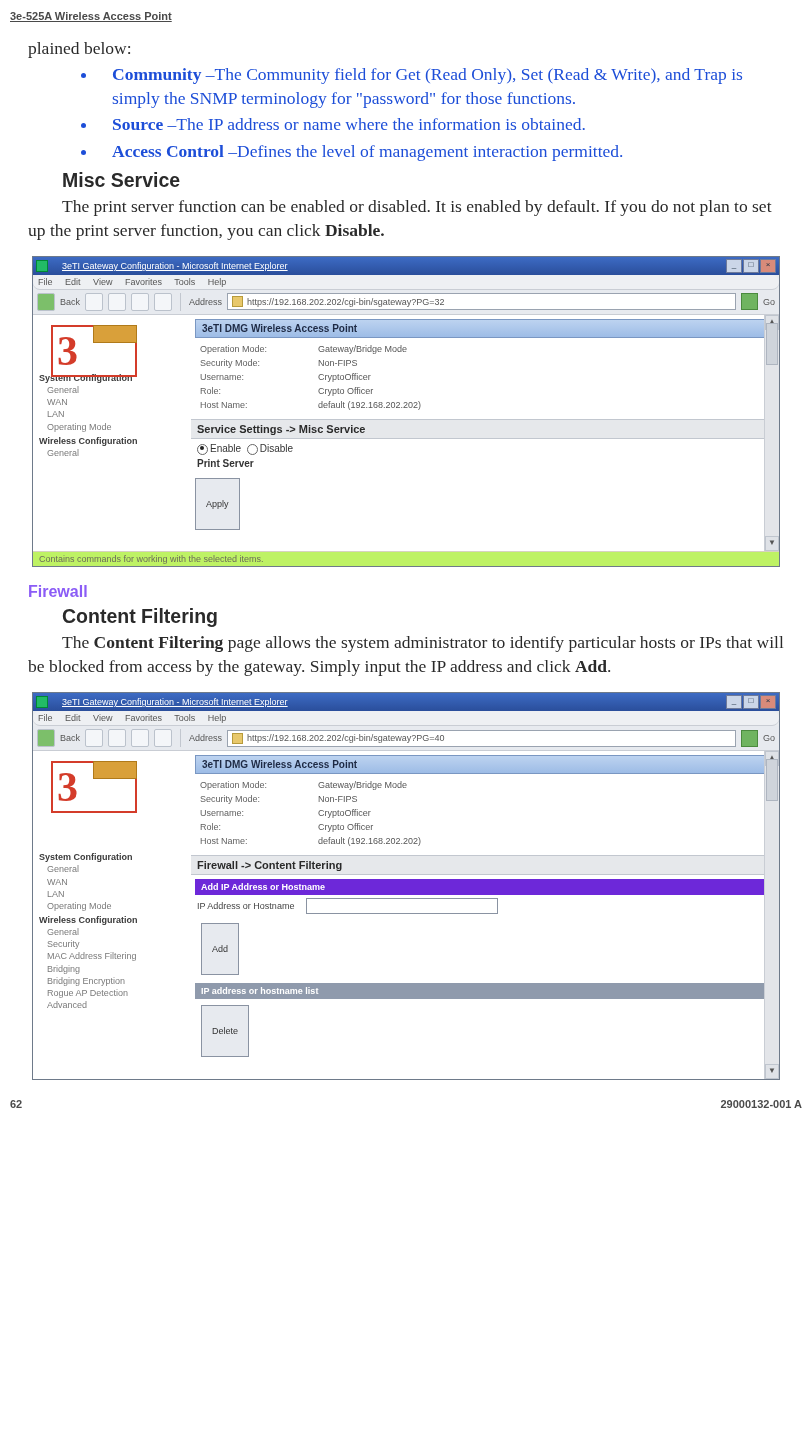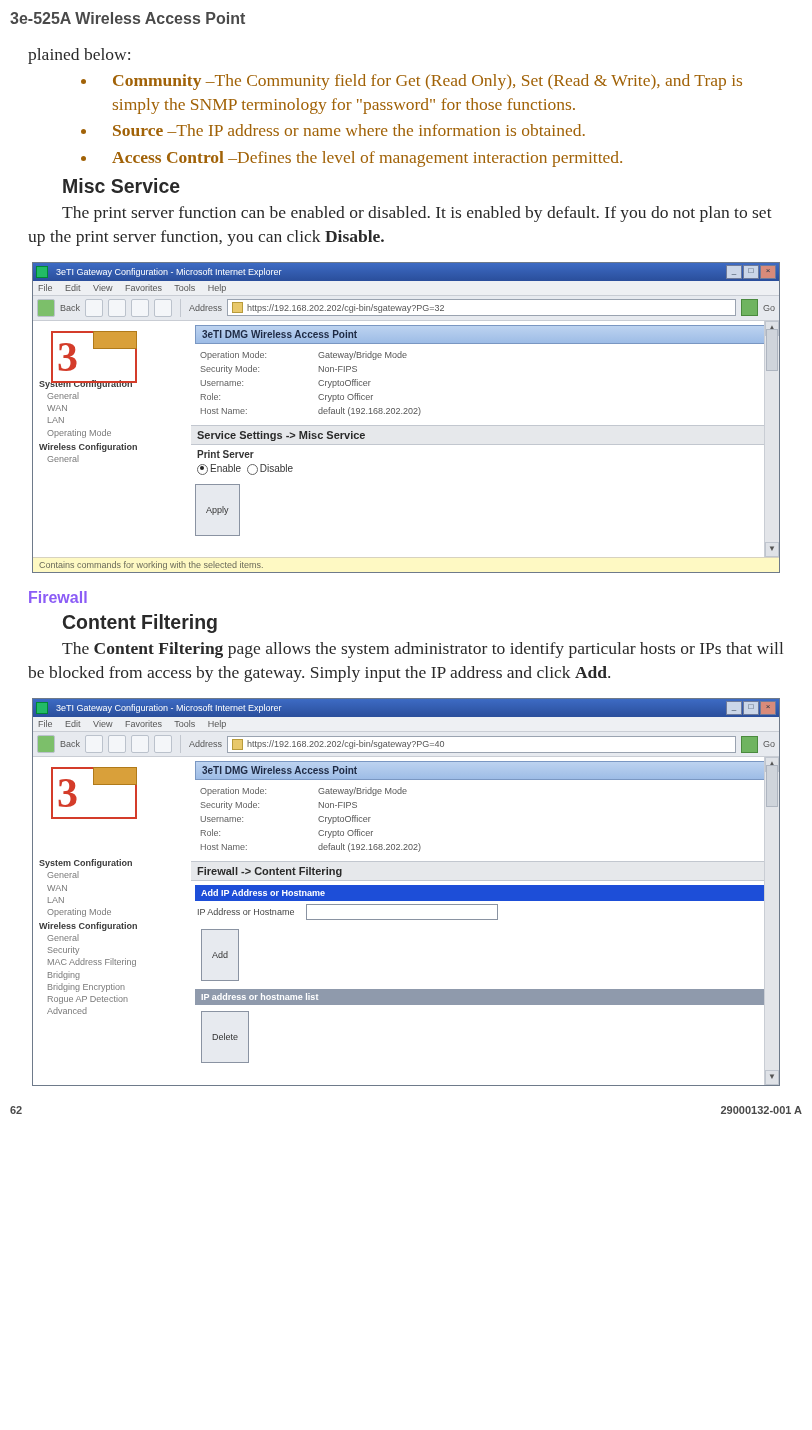--- a/index.html
+++ b/index.html
@@ -9,39 +9,40 @@
     color: #1a1a1a;
     background: #fff;
     width: 812px;
   }
   .page {
     padding: 10px 28px 8px 28px;
   }
   .header-text {
     font-family: Arial, Helvetica, sans-serif;
     font-weight: bold;
-    font-size: 16px;
+    font-size: 11px;
     color: #4a4a4a;
     margin-bottom: 14px;
     margin-left: -18px;
+    text-decoration: underline;
   }
   .body-text {
     font-size: 17.5px;
     line-height: 1.38;
     color: #2a2a2a;
   }
   ul.bullets {
     margin: 2px 0 6px 0;
     padding-left: 70px;
   }
   ul.bullets li {
     margin-bottom: 2px;
     font-size: 17.5px;
     line-height: 1.38;
-    color: #a16207;
+    color: #1d4ed8;
     padding-left: 14px;
   }
   .term { font-weight: bold; }
   h3.sub {
     font-family: Arial, Helvetica, sans-serif;
     font-weight: bold;
     font-size: 19.5px;
     margin: 4px 0 2px 34px;
     color: #2a2a2a;
   }
@@ -63,26 +64,26 @@
     font-size: 9px;
     color: #555;
     filter: blur(0.3px);
     position: relative;
   }
   .titlebar {
     display:flex; align-items:center; justify-content:space-between;
     background: linear-gradient(#3d6bc4,#2a4e9b);
     color:#fff; font-size:9px; padding:2px 3px; height:14px;
   }
-  .titlebar .left {display:flex;align-items:center;gap:8px;}
+  .titlebar .left {display:flex;align-items:center;gap:14px;text-decoration:underline;}
   .ticon{width:10px;height:10px;background:#2b6;display:inline-block;border:1px solid #083;}
   .winbtns{display:flex;gap:1px;}
   .winbtn{width:14px;height:12px;background:#cbd6e8;border:1px solid #6e7a9a;font-size:8px;line-height:10px;text-align:center;color:#234;}
   .winbtn.close{background:#d98b7a;}
-  .menubar{background:#eef0f3;padding:2px 5px;color:#555;border-bottom:1px solid #c9cdd4;font-size:9px;}
+  .menubar{background:#eef0f3;padding:2px 5px;color:#555;border-bottom:1px solid #c9cdd4;font-size:9px;border-radius:7px;}
   .menubar span{margin-right:10px;}
   .toolbar{display:flex;align-items:center;gap:5px;background:#e7eaef;padding:3px 4px;border-bottom:1px solid #c9cdd4;}
   .tbtn{width:16px;height:16px;border:1px solid #bbc2cc;background:#f4f6f9;border-radius:2px;}
   .tbtn.green{background:#7cbf6a;}
   .addr-label{font-size:9px;color:#555;text-align:right;}
   .addr{flex:1;height:15px;border:1px solid #9aa3b0;background:#fff;font-size:9px;padding:0 4px;display:flex;align-items:center;gap:4px;}
   .addr .lock{width:9px;height:9px;background:#e8c86b;border:1px solid #b89b3b;}
   .go-btn{width:15px;height:15px;background:#6fb460;border:1px solid #4a8a3e;}
   .sep{width:1px;height:18px;background:#c2c7cf;margin:0 3px;}
   .content-area{display:flex;background:#fff;height:var(--h,230px);position:relative;}
@@ -95,33 +96,33 @@
   .main-panel{flex:1;padding:4px 6px 4px 4px;overflow:hidden;position:relative;}
   .tabhdr{background:linear-gradient(#bdd3f0,#9dbce6);border:1px solid #7a97c2;padding:3px 6px;font-weight:bold;color:#1e2a44;font-size:10px;margin-bottom:3px;}
   .info-table{width:100%;font-size:9px;color:#555;margin-bottom:6px;}
   .info-table td{padding:1px 3px;}
   .info-table td:first-child{width:110px;color:#606060;}
   .sechdr{background:#e6e8eb;border-top:1px solid #c2c7cf;border-bottom:1px solid #c2c7cf;padding:3px 6px;font-weight:bold;color:#2a2a2a;font-size:11px;margin:4px -6px 4px -4px;}
   .formrow{font-size:10px;color:#333;margin:3px 2px;}
   .radio{display:inline-block;width:9px;height:9px;border:1px solid #666;border-radius:50%;vertical-align:middle;margin-right:2px;position:relative;}
   .radio.sel::after{content:"";position:absolute;left:1.5px;top:1.5px;width:4px;height:4px;background:#222;border-radius:50%;}
   .btn{display:inline-block;padding:20px 10px;border:1px solid #8a93a2;background:#e7eaef;font-size:9px;color:#333;margin-top:6px;}
-  .bluebar{background:#1d4ed8;color:#fff;font-size:9px;font-weight:bold;padding:3px 6px;margin:4px 0 3px 0;}
+  .bluebar{background:#6d28d9;color:#fff;font-size:9px;font-weight:bold;padding:3px 6px;margin:4px 0 3px 0;}
   .greybar{background:#8f9aac;color:#fff;font-size:9px;font-weight:bold;padding:3px 6px;margin:8px 0 3px 0;}
   .input-row{display:flex;align-items:center;gap:12px;font-size:9px;color:#444;margin:3px 2px;}
   .txt-in{width:190px;height:14px;border:1px solid #8a93a2;background:#fff;}
   .statusbar{display:flex;align-items:center;justify-content:space-between;background:#eceef1;border-top:1px solid #c9cdd4;padding:2px 6px;font-size:9px;color:#555;height:15px;}
   .statusbar .seg{display:flex;align-items:center;gap:4px;}
   .globe{width:10px;height:10px;border-radius:50%;background:#5a8ed0;border:1px solid #35619a;}
   .scroll-strip{position:absolute;right:0;top:0;bottom:0;width:14px;background:#e3e5e9;border-left:1px solid #c9cdd4;}
   .scroll-strip .thumb{position:absolute;left:1px;right:1px;top:8px;height:40px;background:#cfd4db;border:1px solid #aeb5c0;}
   .scroll-strip .arr{position:absolute;left:0;right:0;height:13px;background:#dfe2e7;border:1px solid #bfc5ce;text-align:center;font-size:8px;line-height:11px;color:#555;}
   .scroll-strip .arr.up{top:0;}
   .scroll-strip .arr.dn{bottom:0;}
-  .hint{background:#fef9c3;border-top:1px solid #d7d2c0;padding:2px 6px;font-size:9px;color:#6a6a5a;}
+  .hint{background:#bef264;border-top:1px solid #d7d2c0;padding:2px 6px;font-size:9px;color:#6a6a5a;}
   .footer{display:flex;justify-content:space-between;font-family:Arial,sans-serif;font-size:11px;font-weight:bold;color:#4a4a4a;margin:18px -18px 0 -18px;}
 
   .small .sidebar{padding-top:55px;}
   .tall{ --h: 328px; }
   .short{ --h: 236px; }
   .stat-colored{display:flex;gap:0;}
   .stat-colored .c{width:14px;height:11px;}
   .c1{background:#6fb460;} .c3{background:#e8c86b;} .c4{background:#fff;border:1px solid #c2c7cf;width:38px;}
 </style>
 </head>
@@ -211,25 +212,25 @@
                 <td>Role:</td>
                 <td>Crypto Officer</td>
               </tr>
           <tr>
                 <td>Host Name:</td>
                 <td>default (192.168.202.202)</td>
               </tr>
         </tbody>
           </table>
         <div class="sechdr">Service Settings -&gt; Misc Service</div>
-        <div class="formrow"><b>Print Server</b></div>
         <div class="formrow">
           <span class="radio sel"></span><span>Enable</span>
           &nbsp;<span class="radio"></span><span>Disable</span>
         </div>
+        <div class="formrow"><b>Print Server</b></div>
         <div class="btn">Apply</div>
       </div>
       <div class="scroll-strip">
         <div class="arr up">▲</div>
         <div class="thumb"></div>
         <div class="arr dn">▼</div>
       </div>
     </div>
     <div class="hint">Contains commands for working with the selected items.</div>
   </div>

